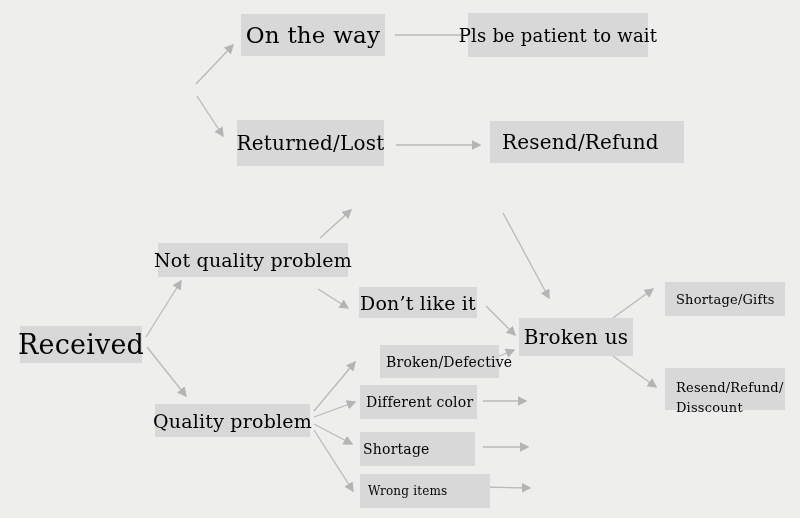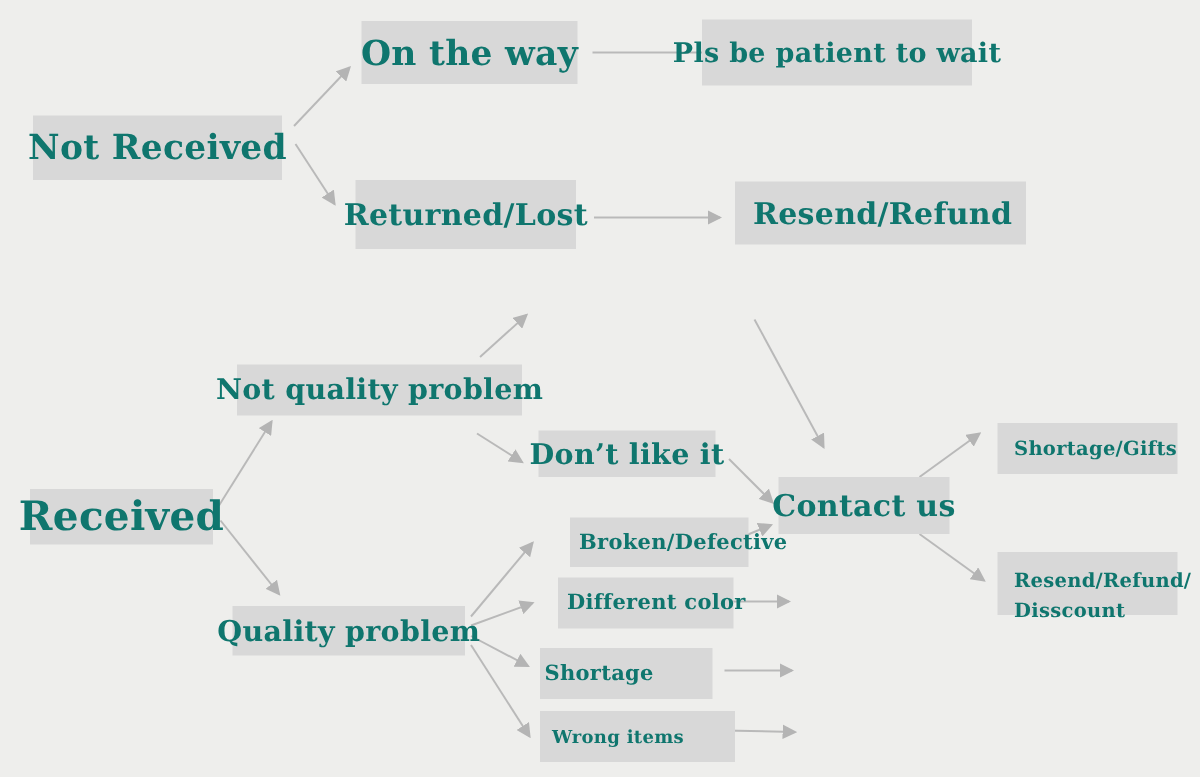--- a/index.html
+++ b/index.html
@@ -13,22 +13,22 @@
   }
   .edges-layer {
     position: absolute;
     left: 0; top: 0;
     width: 800px; height: 518px;
     pointer-events: none;
   }
   .node {
     position: absolute;
     background: #d8d8d8;
-    color: #0f766e;
-    font-weight: 700;
+    color: #000000;
+    font-weight: 400;
     display: flex;
     align-items: center;
     justify-content: center;
     white-space: nowrap;
     box-sizing: border-box;
     letter-spacing: 0.2px;
   }
   .node.left { justify-content: flex-start; }
 
   #n-not-received  { left: 22px;  top: 77px;  width: 166px; height: 43px; font-size: 23px; }
@@ -36,21 +36,21 @@
   #n-pls-wait      { left: 468px; top: 13px;  width: 180px; height: 44px; font-size: 18px; }
   #n-returned-lost { left: 237px; top: 120px; width: 147px; height: 46px; font-size: 20px; }
   #n-resend-refund { left: 490px; top: 121px; width: 194px; height: 42px; font-size: 20px; padding-left: 12px; }
   #n-received      { left: 20px;  top: 326px; width: 122px; height: 37px; font-size: 27px; }
   #n-not-quality   { left: 158px; top: 243px; width: 190px; height: 34px; font-size: 19px; }
   #n-long-delivery { left: 357px; top: 190px; width: 143px; height: 35px; font-size: 20px; }
   #n-dont-like     { left: 359px; top: 287px; width: 118px; height: 31px; font-size: 19px; }
   #n-contact-us    { left: 519px; top: 318px; width: 114px; height: 38px; font-size: 20px; }
   #n-quality       { left: 155px; top: 404px; width: 155px; height: 33px; font-size: 19px; }
   #n-broken        { left: 360px; top: 345px; width: 119px; height: 33px; font-size: 14px; padding-left: 6px; margin-left: 20px; }
-  #n-different     { left: 360px; top: 385px; width: 117px; height: 34px; font-size: 14px; padding-left: 6px; margin-left: 12px; }
+  #n-different     { left: 360px; top: 385px; width: 117px; height: 34px; font-size: 14px; padding-left: 6px; }
   #n-shortage      { left: 360px; top: 432px; width: 115px; height: 34px; font-size: 14px; padding-left: 3px; }
   #n-wrong         { left: 360px; top: 474px; width: 130px; height: 34px; font-size: 12px; padding-left: 8px; }
   #n-discount      { left: 665px; top: 282px; width: 120px; height: 34px; font-size: 13px; padding-left: 11px; }
   #n-resend2 {
     left: 665px; top: 368px; width: 120px; height: 42px; font-size: 13px;
     padding: 20px 0 3px 11px;
     flex-direction: column;
     align-items: flex-start;
     justify-content: center;
     line-height: 1.5;
@@ -84,38 +84,37 @@
       <line x1="314" y1="424" x2="352" y2="444"></line>
       <line x1="314" y1="430" x2="353" y2="491"></line>
       <line x1="483" y1="401" x2="526" y2="401"></line>
       <line x1="483" y1="447" x2="528" y2="447"></line>
       <line x1="483" y1="487" x2="530" y2="488"></line>
       <line x1="613" y1="318" x2="653" y2="289"></line>
       <line x1="613" y1="356" x2="656" y2="387"></line>
     </g>
   </svg>
 
-  <div class="node" id="n-not-received">Not Received</div>
 
   <div class="node" id="n-on-the-way">On the way</div>
 
   <div class="node" id="n-pls-wait">Pls be patient to wait</div>
 
   <div class="node" id="n-returned-lost">Returned/Lost</div>
 
   <div class="node left" id="n-resend-refund">Resend/Refund</div>
 
   <div class="node" id="n-received">Received</div>
 
   <div class="node" id="n-not-quality">Not quality problem</div>
 
 
   <div class="node" id="n-dont-like">Don’t like it</div>
 
-  <div class="node" id="n-contact-us">Contact us</div>
+  <div class="node" id="n-contact-us">Broken us</div>
 
   <div class="node" id="n-quality">Quality problem</div>
 
   <div class="node left" id="n-broken">Broken/Defective</div>
 
   <div class="node left" id="n-different">Different color</div>
 
   <div class="node left" id="n-shortage">Shortage</div>
 
   <div class="node left" id="n-wrong">Wrong items</div>

